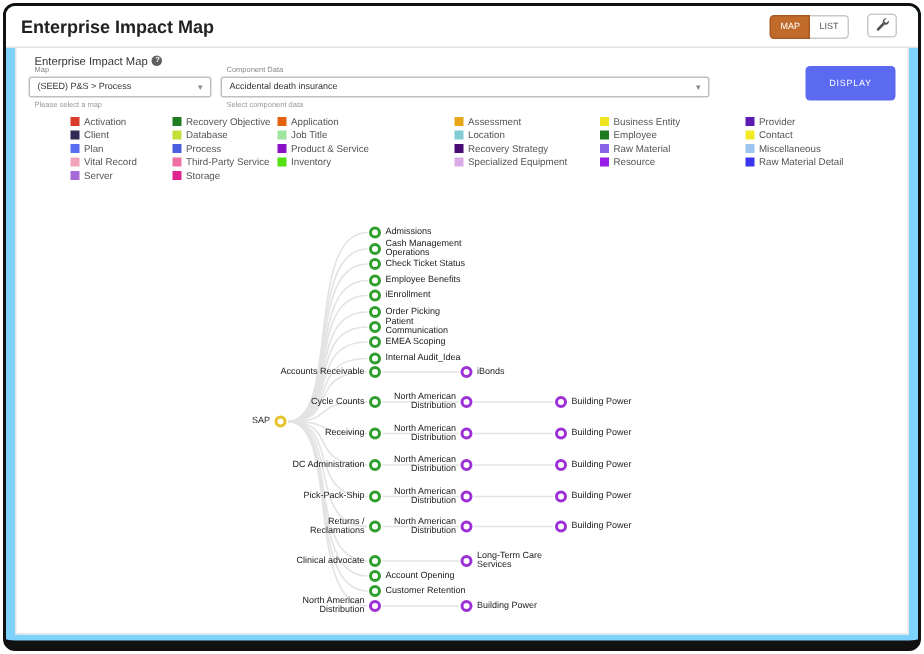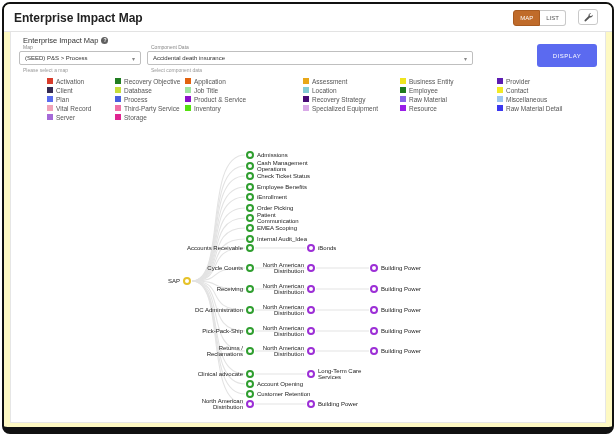--- a/index.html
+++ b/index.html
@@ -1,21 +1,21 @@
 <!DOCTYPE html>
 <html><head>
 <meta charset="utf-8">
 <style>
   * { box-sizing: border-box; margin: 0; padding: 0; }
   html,body { width: 616px; height: 436px; background:#fff; }
   body { font-family: "Liberation Sans", sans-serif; color:#222; }
   .frame {
     position: relative; width: 612px; height: 432px; margin: 2px;
     border: 2px solid #111; border-bottom: 7px solid #111;
-    border-radius: 8px; background: #fef9c3; overflow: hidden;
+    border-radius: 8px; background: #7dd3fc; overflow: hidden;
   }
   
   .header { position: absolute; top:0; left:0; right:0; height:28px; border-bottom:1px solid #e3e3e3; background:#fff; }
   .title { position:absolute; left:10px; top:7px; font-size:12px; font-weight:bold; color:#222; }
   .btn-group { position:absolute; right:46px; top:6px; display:flex; }
   .tbtn { font-size:6px; padding:4px 6px; border:1px solid #c9c9c9; background:#fff; color:#555; line-height:1; }
   .tbtn.active { background:#c06b2a; border-color:#a85a20; color:#fff; }
   .tbtn:first-child { border-radius:3px 0 0 3px; }
   .tbtn:last-child { border-radius:0 3px 3px 0; border-left:none; }
   .tool-btn { position:absolute; right:14px; top:5px; width:20px; height:16px; border:1px solid #c9c9c9; border-radius:3px; background:#fff; display:flex; align-items:center; justify-content:center; }

